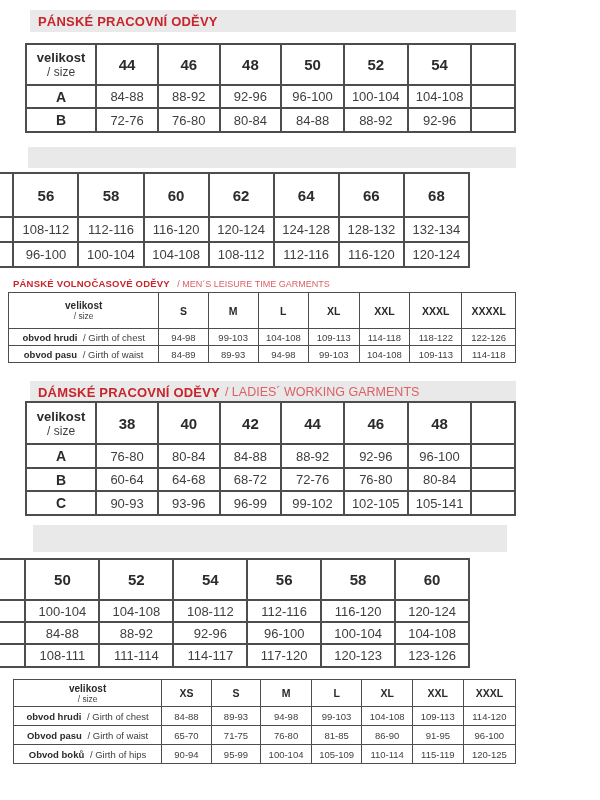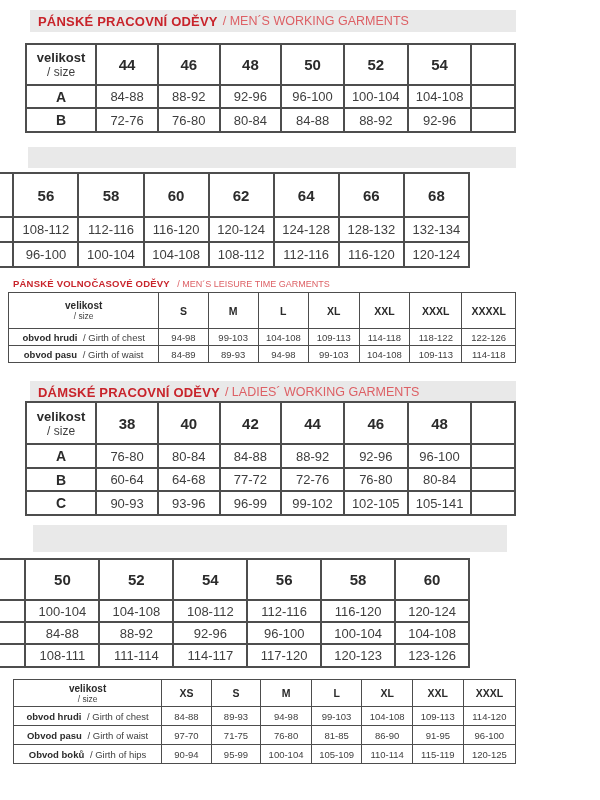--- a/index.html
+++ b/index.html
@@ -41,21 +41,20 @@
   .rl-cs { font-weight:bold; color:var(--header-text); }
   .rl-en { font-weight:normal; color:var(--text); margin-left:3px; }
 </style>
 </head>
 <body>
 
 <div class="page">
 
   <div class="band title-band" style="left:30px; top:10px; width:548px;">
     <span class="t-cs">PÁNSKÉ PRACOVNÍ ODĚVY</span>
-    <span class="t-en">/ MEN´S WORKING GARMENTS</span>
   </div>
 
   <table class="sz big" style="left:25px; top:43px;">
     <colgroup>
       <col style="width:78px">
         <col style="width:78px">
         <col style="width:78px">
         <col style="width:78px">
       <col style="width:78px">
         <col style="width:78px">
@@ -242,21 +241,21 @@
       <td>84-88</td>
       <td>88-92</td>
       <td>92-96</td>
       <td>96-100</td>
       <td></td>
     </tr>
     <tr style="height:23px">
       <td class="rowlbl">B</td>
       <td>60-64</td>
       <td>64-68</td>
-      <td>77-72</td>
+      <td>68-72</td>
       <td>72-76</td>
       <td>76-80</td>
       <td>80-84</td>
       <td></td>
     </tr>
     <tr style="height:24px">
       <td class="rowlbl">C</td>
       <td>90-93</td>
       <td>93-96</td>
       <td>96-99</td>
@@ -356,21 +355,21 @@
       <td>99-103</td>
       <td>104-108</td>
       <td>109-113</td>
       <td>114-120</td>
     </tr>
     <tr style="height:19px">
       <td class="rowlbl">
         <span class="rl-cs">Obvod pasu</span>
         <span class="rl-en">/ Girth of waist</span>
       </td>
-      <td>97-70</td>
+      <td>65-70</td>
       <td>71-75</td>
       <td>76-80</td>
       <td>81-85</td>
       <td>86-90</td>
       <td>91-95</td>
       <td>96-100</td>
     </tr>
     <tr style="height:19px">
       <td class="rowlbl">
         <span class="rl-cs">Obvod boků</span>

